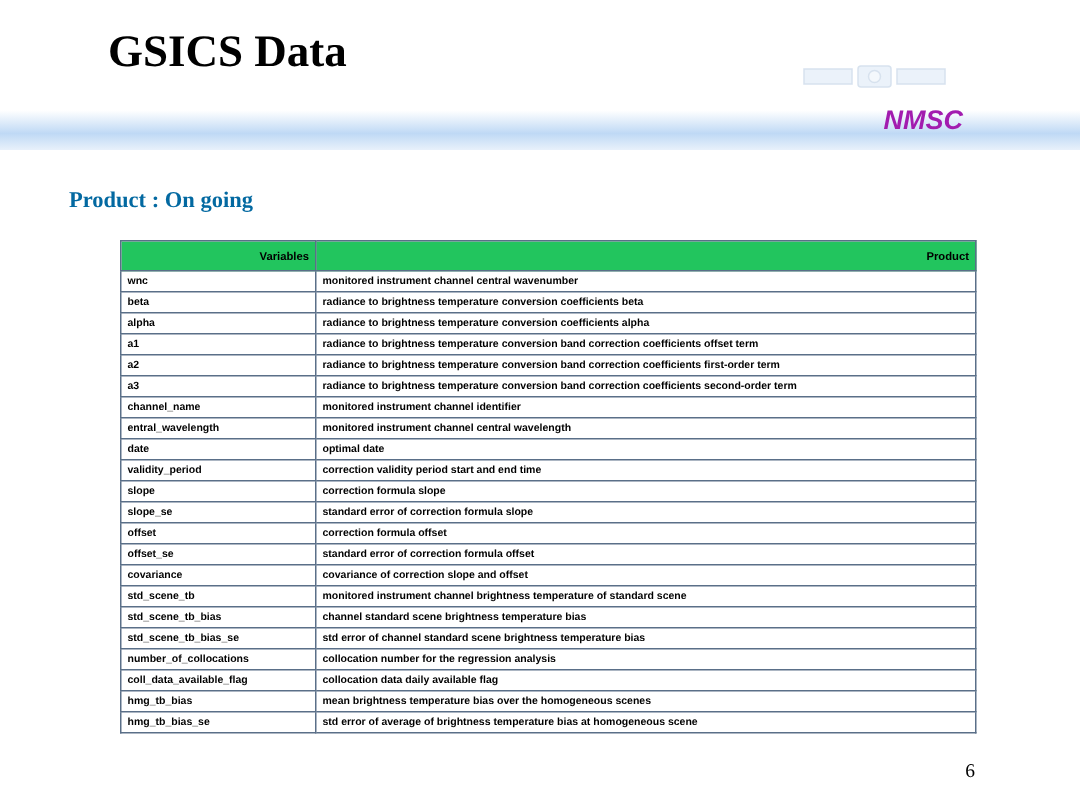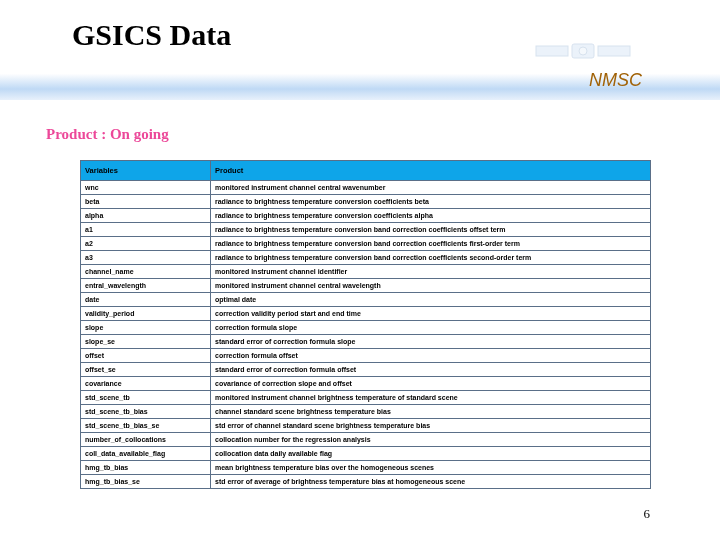--- a/index.html
+++ b/index.html
@@ -33,32 +33,32 @@
     font-size: 30px;
     font-weight: bold;
     color: #000;
   }
   .brand {
     position: absolute;
     top: 70px;
     right: 22px;
     font-family: Arial, sans-serif;
     font-size: 18px;
-    font-weight: normal;
+    font-weight: bold;
     font-style: italic;
-    color: #a16207;
+    color: #a21caf;
   }
   .subtitle {
     position: absolute;
     top: 126px;
     left: 46px;
     font-family: "Times New Roman", Times, serif;
     font-size: 15px;
     font-weight: bold;
-    color: #ec4899;
+    color: #0369a1;
   }
   .tbl-wrap {
     position: absolute;
     top: 160px;
     left: 80px;
     width: 570px;
   }
   table {
     border-collapse: collapse;
     width: 100%;
@@ -69,22 +69,22 @@
     font-size: 7px;
     font-weight: bold;
     font-family: Arial, sans-serif;
     color: #000;
     padding: 3px 4px;
     text-align: left;
     vertical-align: middle;
     background: #fff;
   }
   th {
-    text-align: left;
-    background: #0ea5e9;
+    text-align: right;
+    background: #22c55e;
     font-size: 7.5px;
     padding: 5px 4px;
   }
   col.var { width: 130px; }
   col.exp { width: 440px; }
   .page-num {
     position: absolute;
     bottom: 18px;
     right: 14px;
     font-family: "Times New Roman", Times, serif;

